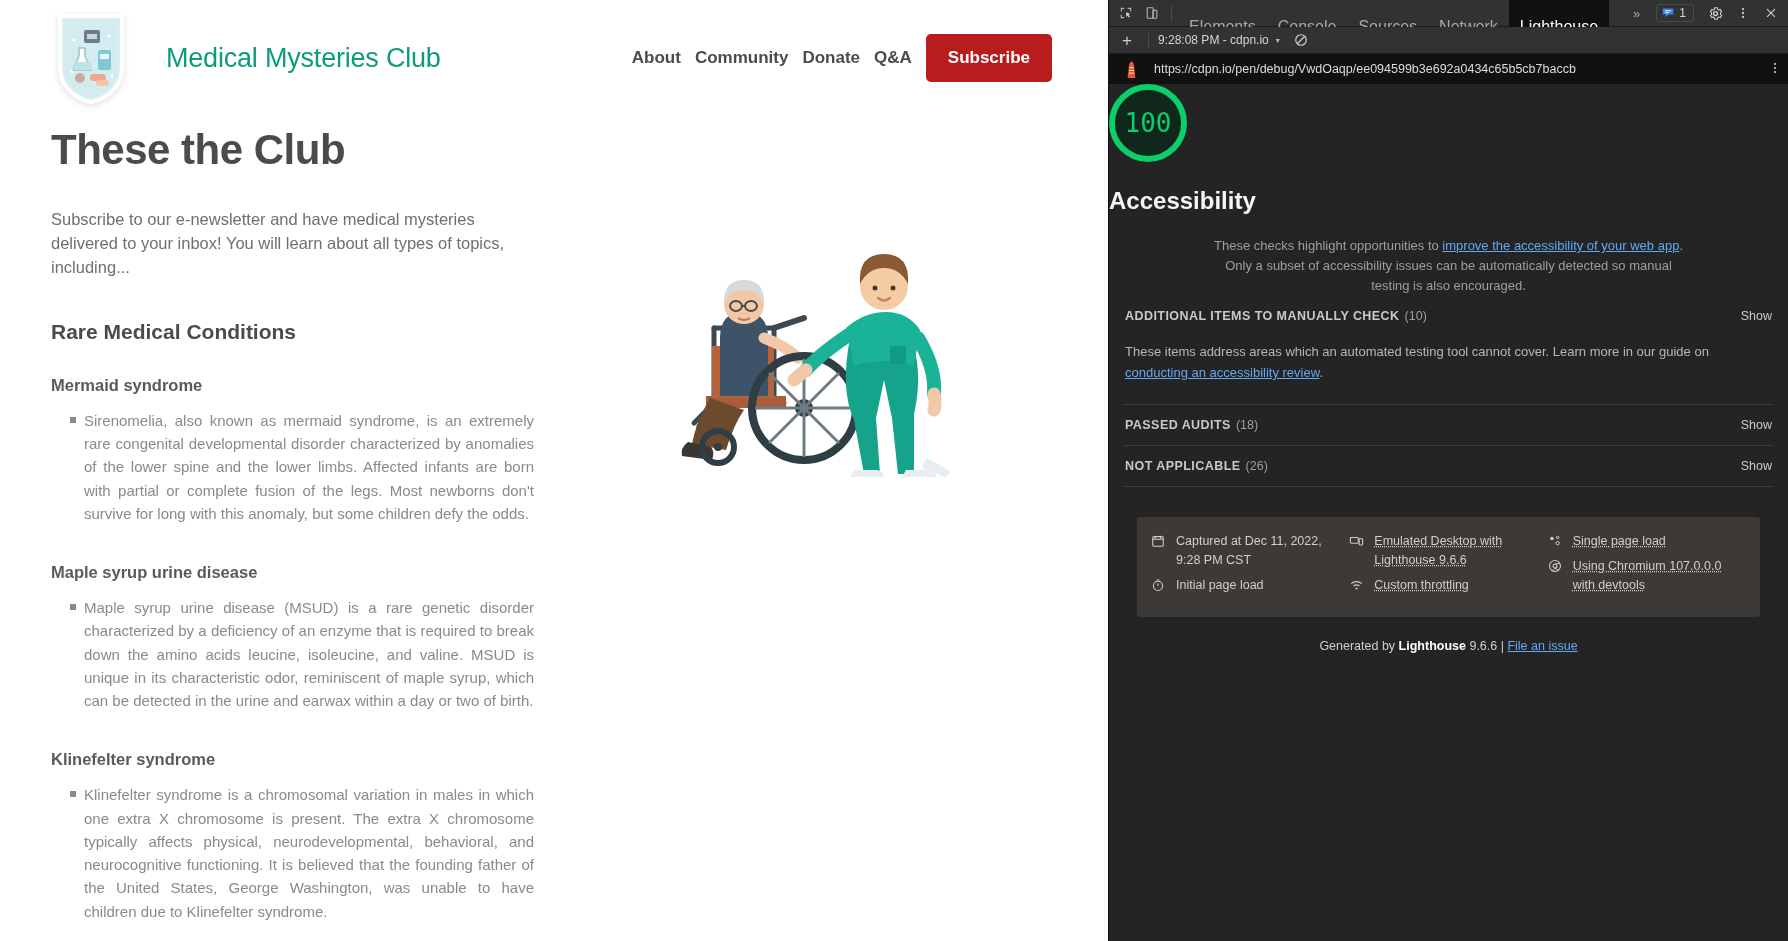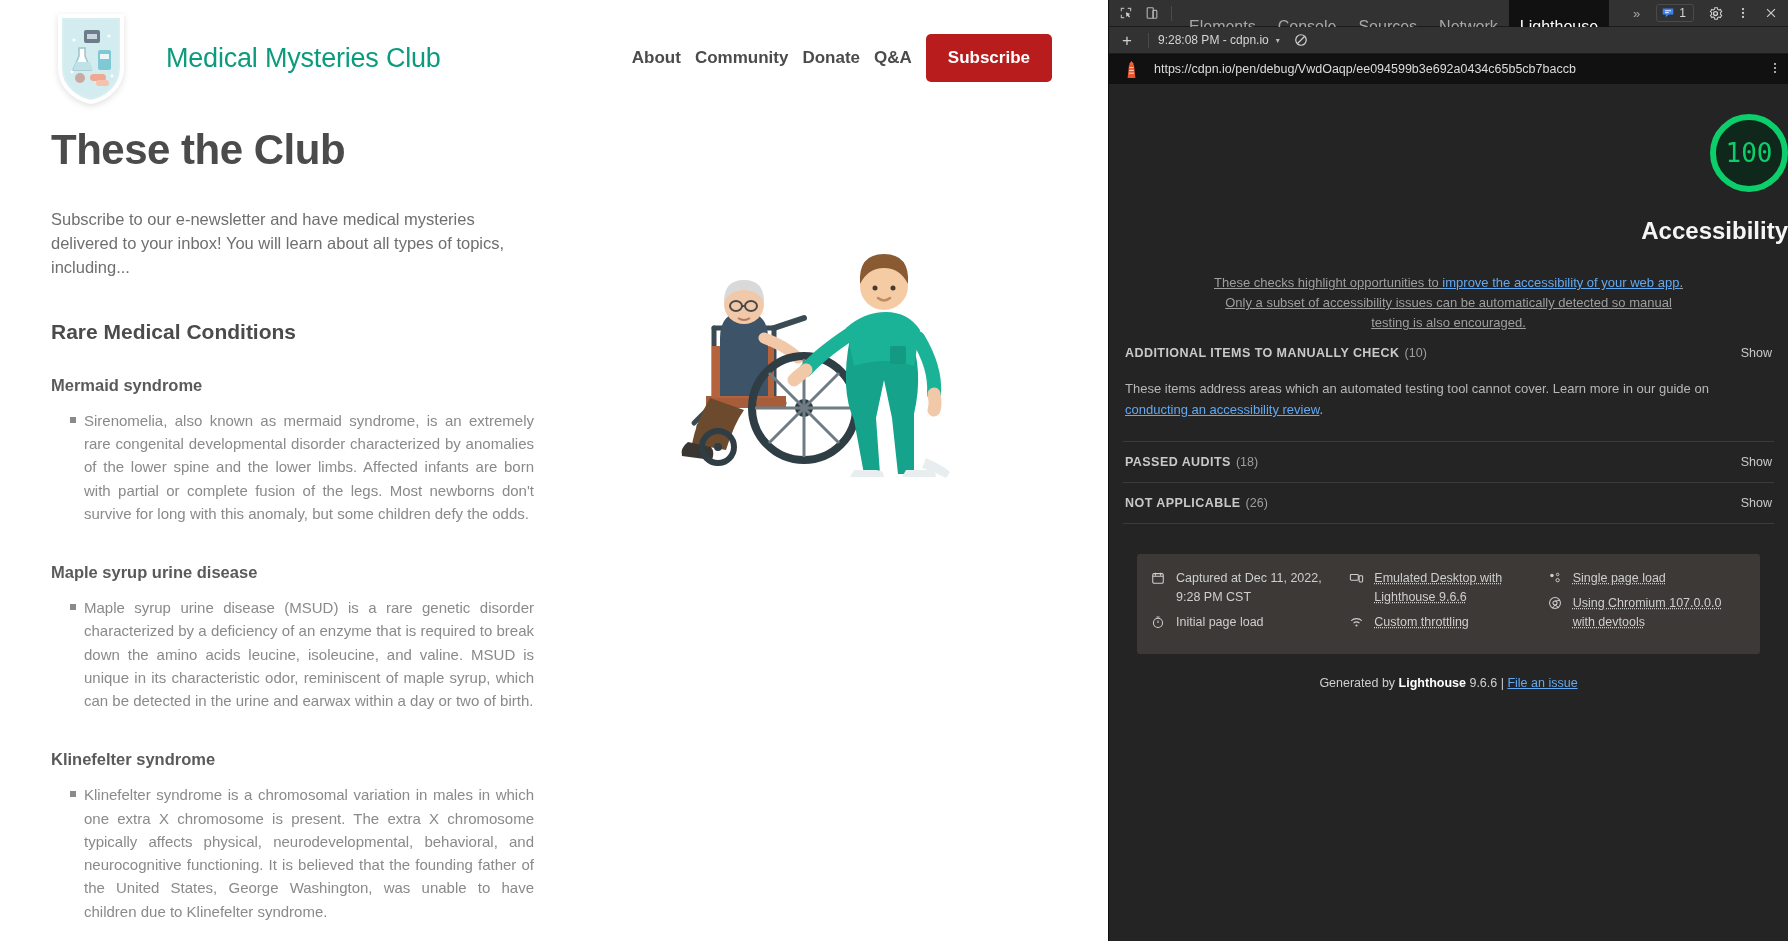--- a/index.html
+++ b/index.html
@@ -155,32 +155,32 @@
   .lh-favicon { width: 17px; height: 19px; flex: 0 0 17px; margin-right: 14px; }
   .dt-url { color: #dcdcdc; font-size: 12.5px; white-space: nowrap; overflow: hidden; text-overflow: ellipsis; }
   .kebab { margin-left: auto; color: #cfcfcf; cursor: pointer; font-size: 13px; padding: 0 6px; line-height: 1; letter-spacing: 0; }
 
   .report {
     flex: 1; overflow: hidden; background: #242424;
     padding: 0;
   }
   .report-scroll { padding: 0 0 0 0; }
 
-  .gauge-wrap { display: flex; flex-direction: column; align-items: flex-end; padding-top: 30px; }
+  .gauge-wrap { display: flex; flex-direction: column; align-items: flex-start; }
   .gauge {
     width: 78px; height: 78px; border-radius: 50%;
     border: 6px solid #0cce6b;
     background: #10271c;
     display: flex; align-items: center; justify-content: center;
   }
   .gauge-score { color: #0cce6b; font-size: 26px; font-family: "DejaVu Sans Mono", monospace; }
   .cat-title { color: #f5f5f5; font-size: 24px; font-weight: bold; margin-top: 25px; }
   .cat-desc {
     color: #9e9e9e; font-size: 13px; line-height: 1.55;
-    text-align: center; width: 480px; margin: 28px auto 0; text-decoration: underline;
+    text-align: center; width: 480px; margin: 21px auto 0;
   }
   .cat-desc a, .lnk { color: #63a8f0; text-decoration: underline; }
 
   .audit-group { border-bottom: 1px solid #3b3b3b; margin: 0 14px; }
   .audit-group:first-of-type { margin-top: 26px; }
   .group-head {
     display: flex; align-items: center;
     padding: 13px 2px;
   }
   .group-title { color: #c9c9c9; font-size: 12.5px; font-weight: bold; letter-spacing: .45px; }

